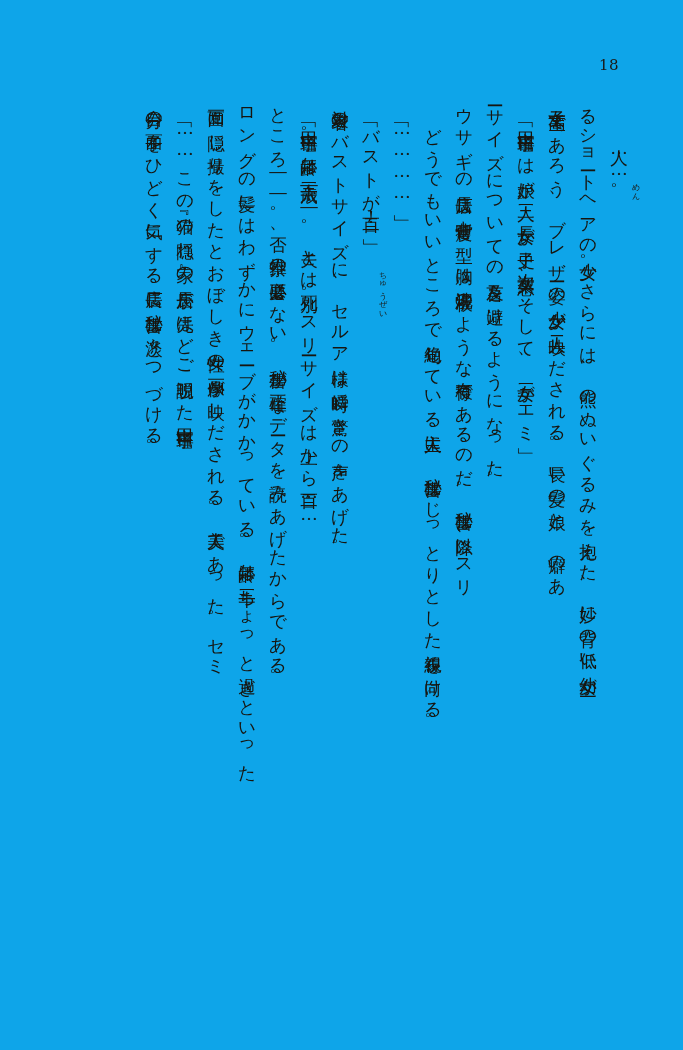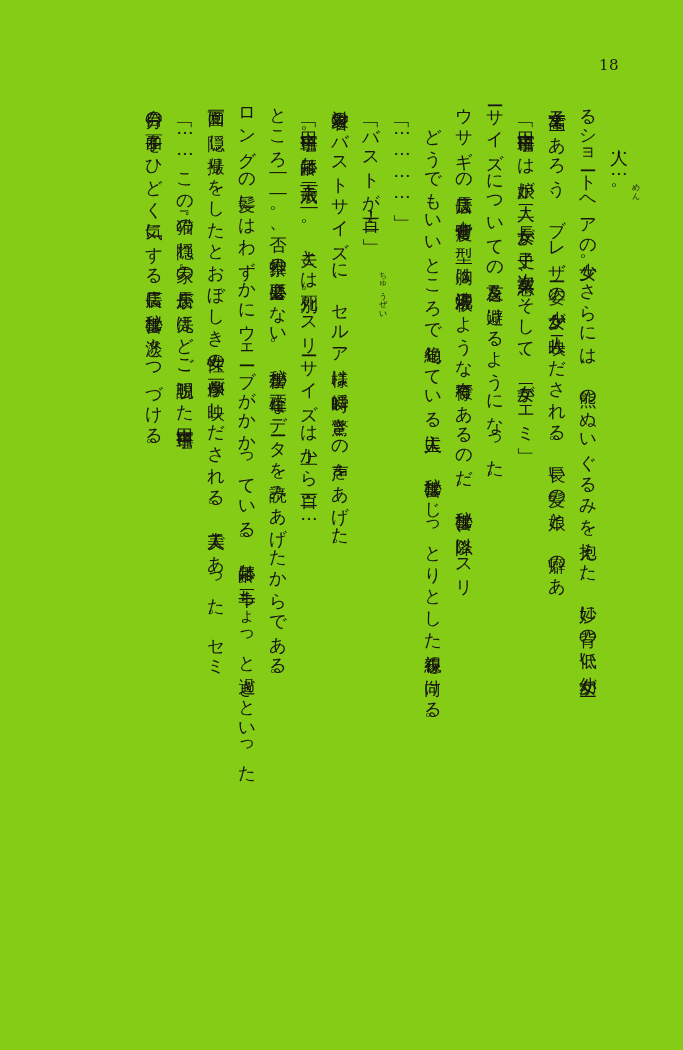--- a/index.html
+++ b/index.html
@@ -4,21 +4,21 @@
 <style>
   html, body {
     margin: 0;
     padding: 0;
     background: #ffffff;
   }
   #page {
     position: relative;
     width: 683px;
     height: 1050px;
-    background: #84cc16;
+    background: #0ea5e9;
     overflow: hidden;
     font-family: "DejaVu Serif", "Liberation Serif", serif;
     color: #17150f;
   }
   
   .page-number {
     position: absolute;
     top: 56px;
     right: 64px;
     font-size: 15px;

